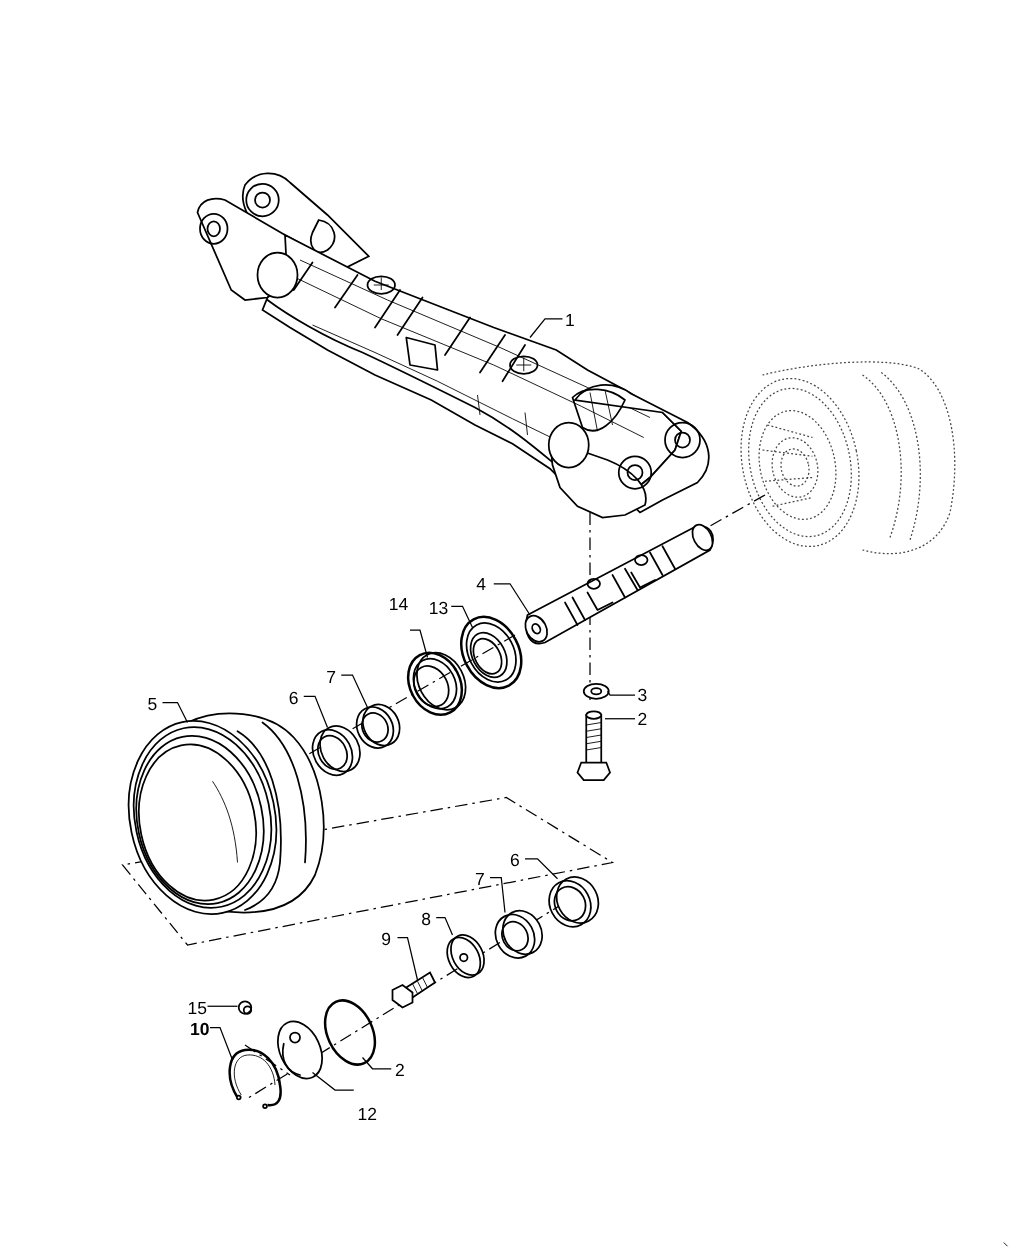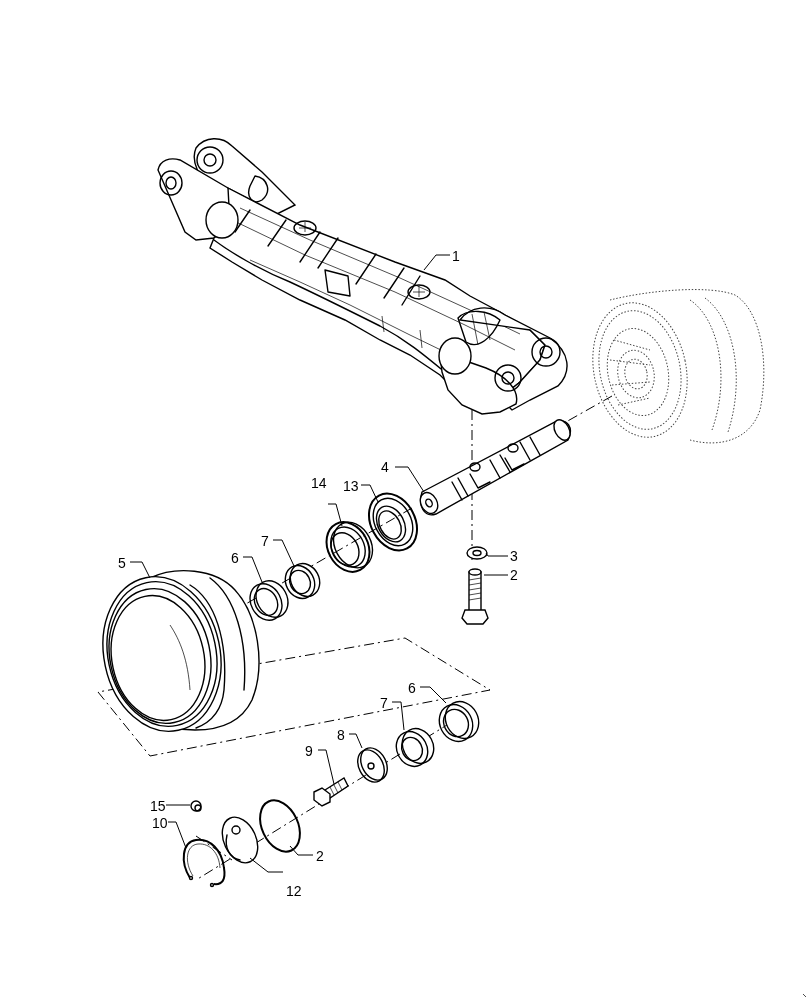--- a/index.html
+++ b/index.html
@@ -225,18 +225,18 @@
 <div class="callout" style="left:510px;top:568px;">2</div>
 <div class="callout" style="left:510px;top:549px;">3</div>
 <div class="callout" style="left:381px;top:460px;">4</div>
 <div class="callout" style="left:118px;top:556px;">5</div>
 <div class="callout" style="left:231px;top:551px;">6</div>
 <div class="callout" style="left:408px;top:681px;">6</div>
 <div class="callout" style="left:261px;top:534px;">7</div>
 <div class="callout" style="left:380px;top:696px;">7</div>
 <div class="callout" style="left:337px;top:728px;">8</div>
 <div class="callout" style="left:305px;top:744px;">9</div>
-<div class="callout" style="left:152px;top:816px;">10</div>
+<div class="callout" style="left:152px;top:816px;font-weight:bold;">10</div>
 <div class="callout" style="left:316px;top:849px;">2</div>
 <div class="callout" style="left:286px;top:884px;">12</div>
 <div class="callout" style="left:343px;top:479px;">13</div>
 <div class="callout" style="left:311px;top:476px;">14</div>
 <div class="callout" style="left:150px;top:799px;">15</div>
 
 </body></html>

